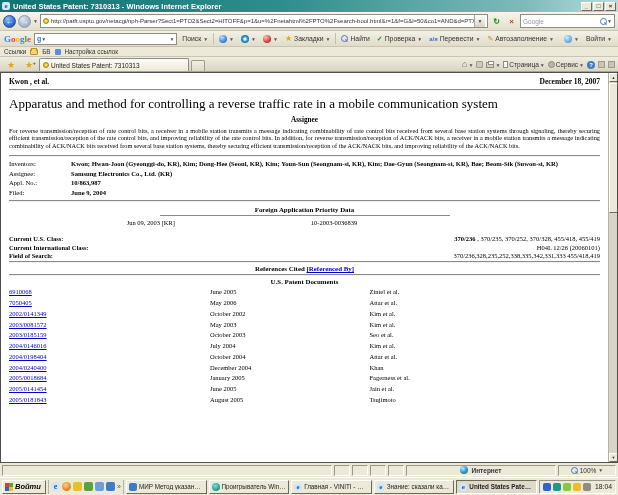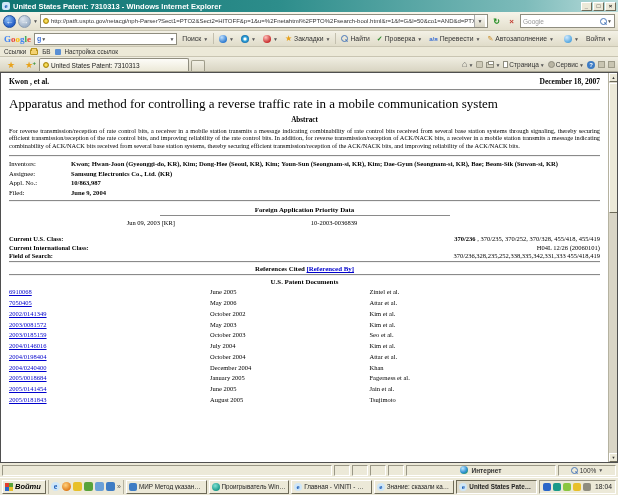--- a/index.html
+++ b/index.html
@@ -315,21 +315,21 @@
   <div class="page-inner">
 
     <div class="hdr-row">
       <span>Kwon ,   et al.</span>
       <span>December 18, 2007</span>
     </div>
     <hr class="rule">
 
     <div class="pat-title">Apparatus and method for controlling a reverse traffic rate in a mobile communication system</div>
 
-    <div class="center-b">Abstract</div>
+    <div class="center-b">Assignee</div>
     <div class="abstract-p">For reverse transmission/reception of rate control bits, a receiver in a mobile station transmits a message indicating combinability of rate control bits received from several base station systems through signaling, thereby securing efficient transmission/reception of the rate control bits, and improving reliability of the rate control bits. In addition, for reverse transmission/reception of ACK/NACK bits, a receiver in a mobile station transmits a message indicating combinability of ACK/NACK bits received from several base station systems, thereby securing efficient transmission/reception of the ACK/NACK bits, and improving reliability of the ACK/NACK bits.</div>
     <hr class="rule">
 
     <div class="fields">
       <div class="frow">
         <span class="flabel">Inventors:</span>
         <span class="fvalue">Kwon; Hwan-Joon (Gyeonggi-do, KR), Kim; Dong-Hee (Seoul, KR), Kim; Youn-Sun (Seongnam-si, KR), Kim; Dae-Gyun (Seongnam-si, KR), Bae; Beom-Sik (Suwon-si, KR)</span>
       </div>
       <div class="frow">
         <span class="flabel">Assignee:</span>

